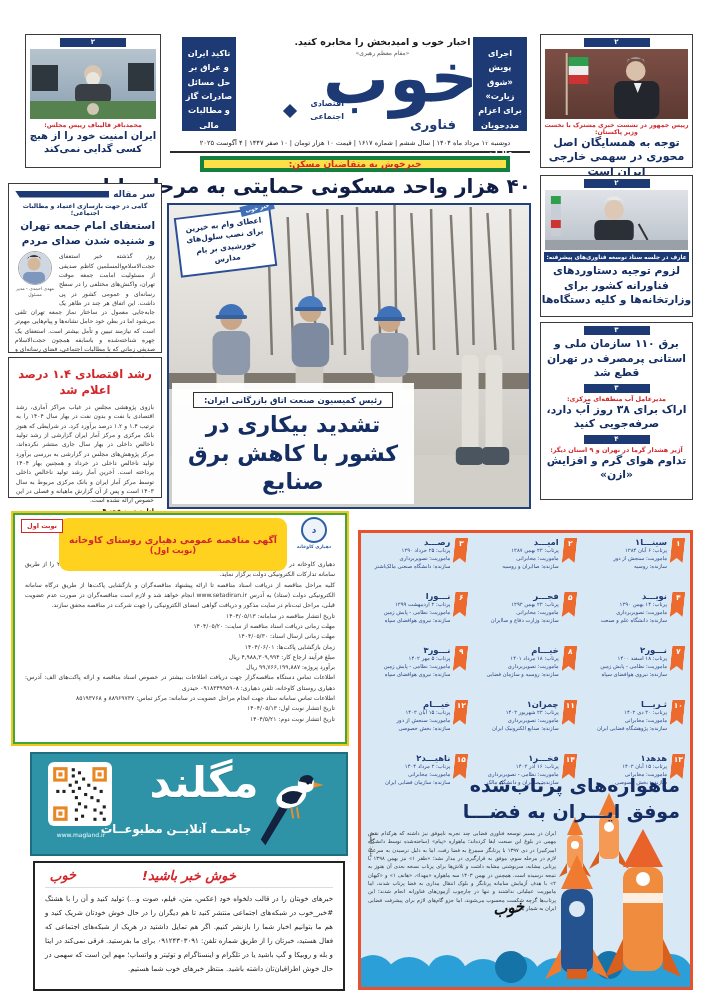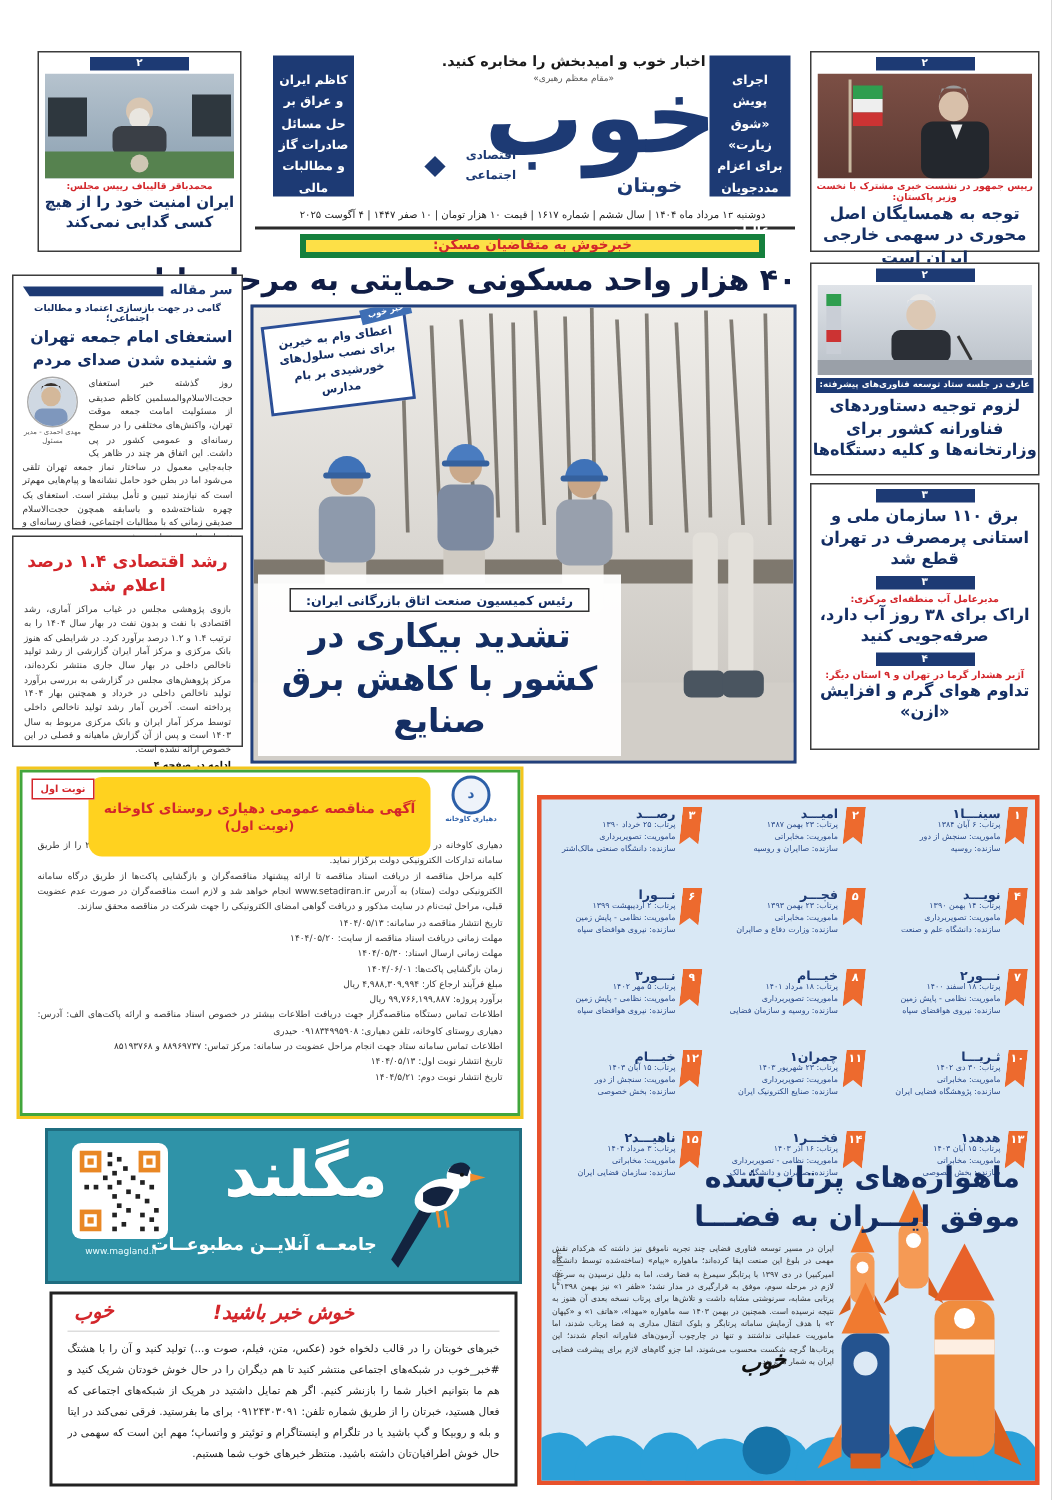--- a/index.html
+++ b/index.html
@@ -113,26 +113,26 @@
       <circle cx="63" cy="25" r="9" fill="#d8c6b2"></circle>
         <circle cx="63" cy="30" r="7" fill="#e9e6e0"></circle>
       <rect x="45" y="35" width="36" height="20" rx="6" fill="#3a3f46"></rect>
       <rect x="0" y="52" width="126" height="18" fill="#56824f"></rect>
         <circle cx="63" cy="60" r="6" fill="#cfc7b4"></circle>
     </svg>
     <div class="cap-red">محمدباقر قالیباف رییس مجلس:</div>
     <div class="story-title" style="font-size:10px;padding:1px 3px">ایران امنیت خود را از هیچ کسی گدایی نمی‌کند</div>
   </div>
 
-  <div class="abs bluebox" style="left:182px;top:37px;width:54px;height:94px">کاظم ایران و عراق بر حل مسائل صادرات گاز و مطالبات مالی</div>
+  <div class="abs bluebox" style="left:182px;top:37px;width:54px;height:94px">تاکید ایران و عراق بر حل مسائل صادرات گاز و مطالبات مالی</div>
 
   <div class="abs tagline" style="left:290px;top:36px;width:185px">اخبار خوب و امیدبخش را مخابره کنید.</div>
   <div class="abs attrib" style="left:290px;top:49px;width:185px">«مقام معظم رهبری»</div>
   <div class="abs logo-word" style="left:338px;top:46px;width:140px">خوب</div>
-  <div class="abs logo-sub" style="left:388px;top:117px;width:90px">خوبتان</div>
+  <div class="abs logo-sub" style="left:388px;top:117px;width:90px">فناوری</div>
   <div class="abs eco" style="left:296px;top:98px;width:48px">
     <div>اقتصادی</div>
     <div>اجتماعی</div>
   </div>
   <div class="abs diamond" style="left:285px;top:106px"></div>
   <div class="abs dateline" style="left:180px;top:139px;width:350px">دوشنبه ۱۳ مرداد ماه ۱۴۰۴ | سال ششم | شماره ۱۶۱۷ | قیمت ۱۰ هزار تومان | ۱۰ صفر ۱۴۴۷ | ۴ آگوست ۲۰۲۵</div>
   <div class="abs rule" style="left:170px;top:151px;width:360px;height:2px"></div>
 
   <div class="abs bluebox" style="left:473px;top:37px;width:54px;height:94px">اجرای پویش «شوق زیارت» برای اعزام مددجویان به عتبات عالیات</div>
 

